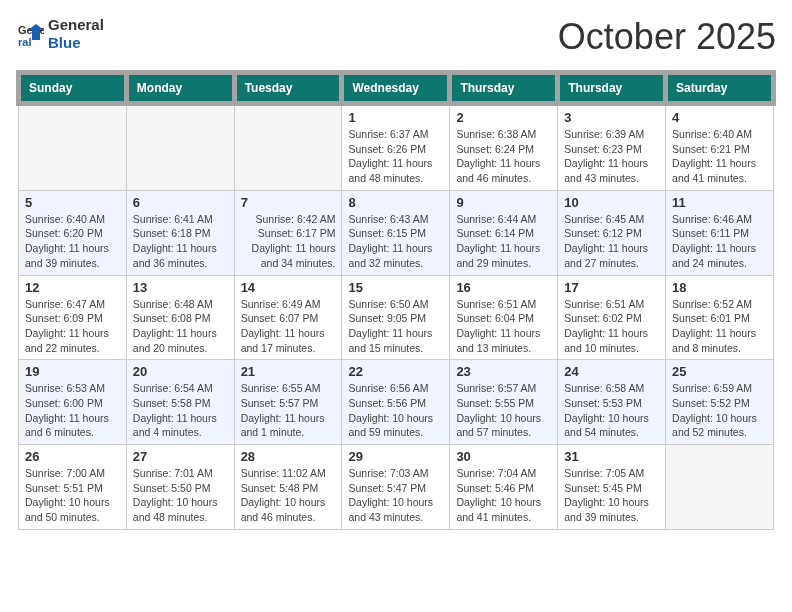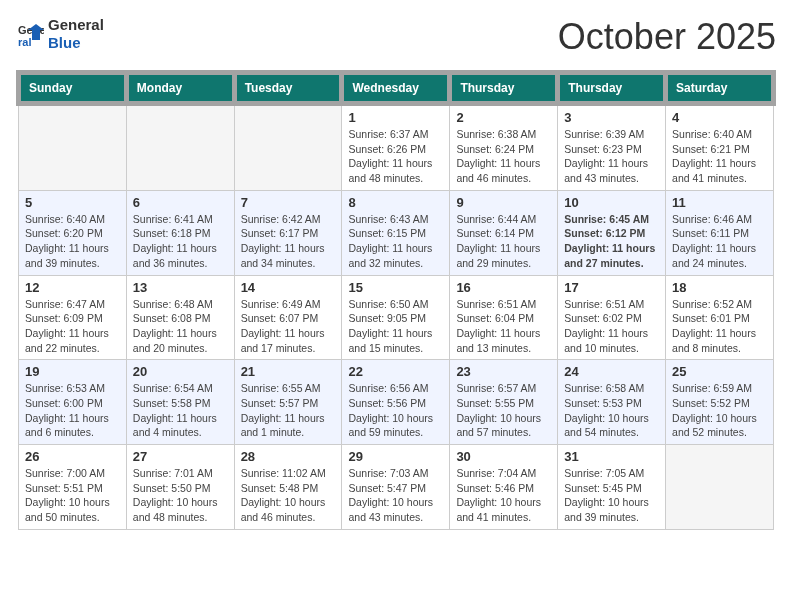--- a/index.html
+++ b/index.html
@@ -153,42 +153,42 @@
         </td>
         <td>
           <div class="day-number">6</div>
           <div class="day-info" style="white-space: pre-line;">Sunrise: 6:41 AM
 Sunset: 6:18 PM
 Daylight: 11 hours
 and 36 minutes.</div>
         </td>
         <td>
           <div class="day-number">7</div>
-          <div class="day-info" style="white-space: pre-line;">Sunrise: 6:42 AM
+          <div class="day-info" style="white-space: pre-line; text-align: right;">Sunrise: 6:42 AM
 Sunset: 6:17 PM
 Daylight: 11 hours
 and 34 minutes.</div>
         </td>
         <td>
           <div class="day-number">8</div>
           <div class="day-info" style="white-space: pre-line;">Sunrise: 6:43 AM
 Sunset: 6:15 PM
 Daylight: 11 hours
 and 32 minutes.</div>
         </td>
         <td>
           <div class="day-number">9</div>
           <div class="day-info" style="white-space: pre-line;">Sunrise: 6:44 AM
 Sunset: 6:14 PM
 Daylight: 11 hours
 and 29 minutes.</div>
         </td>
         <td>
           <div class="day-number">10</div>
-          <div class="day-info" style="white-space: pre-line; font-weight: bold;">Sunrise: 6:45 AM
+          <div class="day-info" style="white-space: pre-line;">Sunrise: 6:45 AM
 Sunset: 6:12 PM
 Daylight: 11 hours
 and 27 minutes.</div>
         </td>
         <td>
           <div class="day-number">11</div>
           <div class="day-info" style="white-space: pre-line;">Sunrise: 6:46 AM
 Sunset: 6:11 PM
 Daylight: 11 hours
 and 24 minutes.</div>

